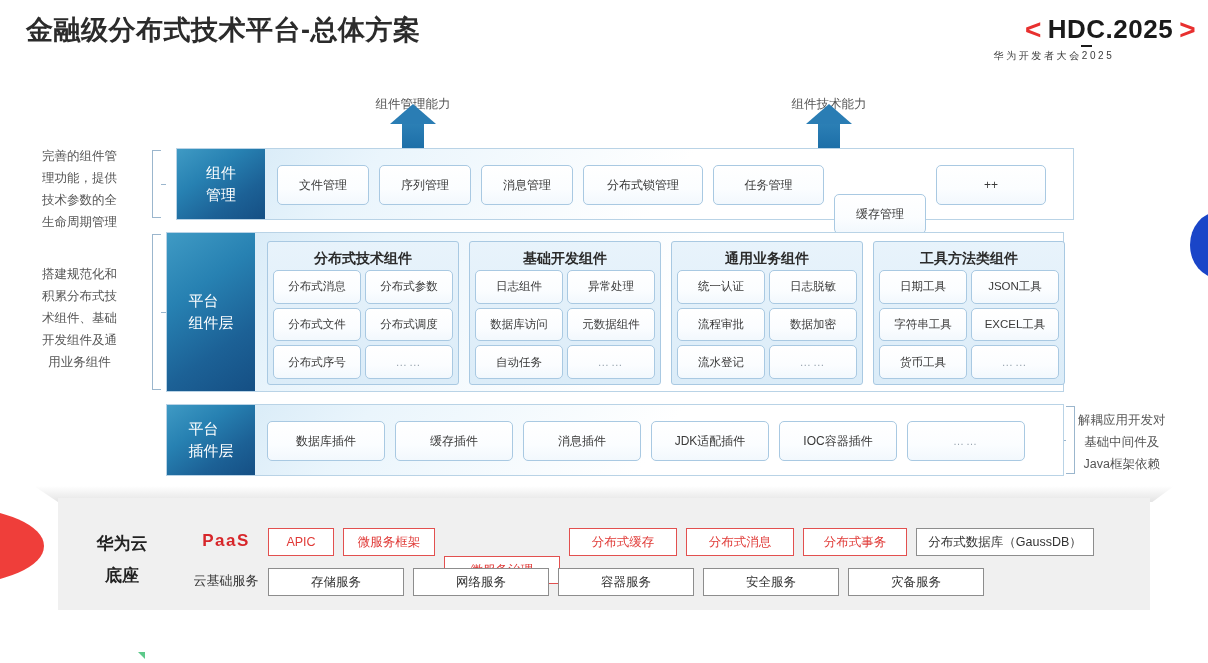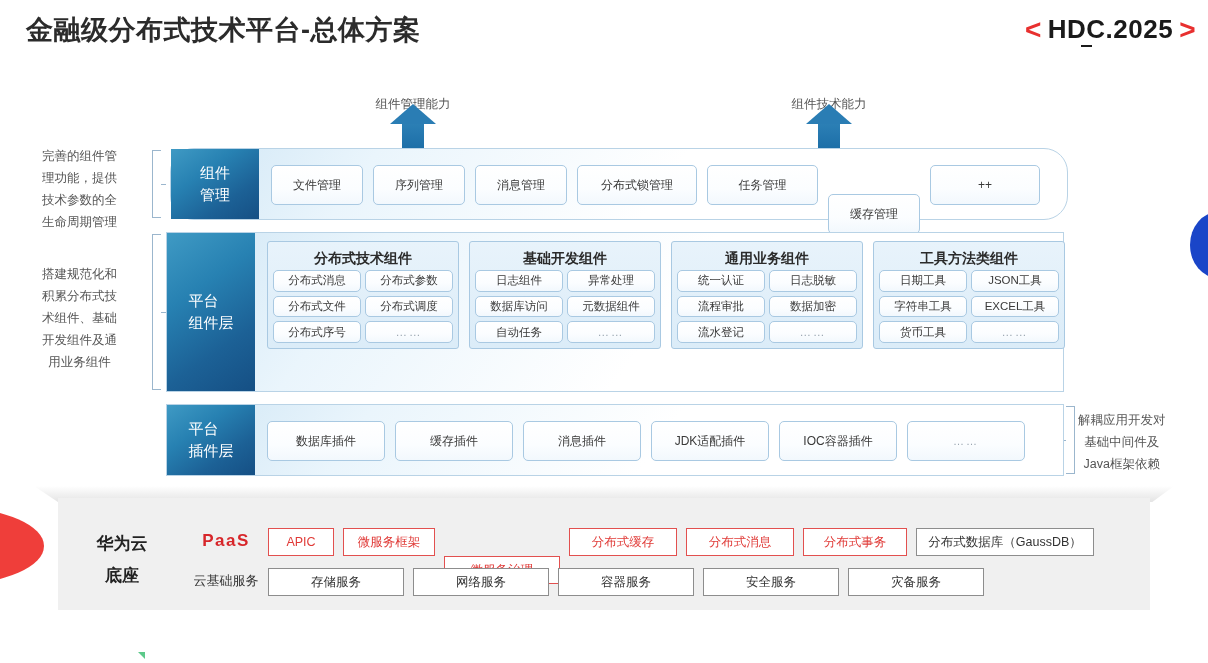--- a/index.html
+++ b/index.html
@@ -80,28 +80,28 @@
   
   .chip{
     box-sizing:border-box;
     border:1px solid #a9c9e2;border-radius:5px;
     background:linear-gradient(180deg,#ffffff 0%,#fbfdff 60%,#f2f8fd 100%);
     display:flex;align-items:center;justify-content:center;
     font-size:12px;color:#3a3a3a;white-space:nowrap;
   }
   .chip.dots{color:#9aa6b0;letter-spacing:2px;font-size:11px;}
   
-  #mgmt-panel{left:170px;top:148px;width:898px;height:72px;border-radius:24px;}
+  #mgmt-panel{left:176px;top:148px;width:898px;height:72px;}
   #mgmt-chips{position:absolute;left:100px;top:16px;display:flex;gap:10px;}
   #mgmt-chips .chip{height:40px;}
   
   #comp-panel{left:166px;top:232px;width:898px;height:160px;}
   #comp-groups{position:absolute;left:100px;top:8px;display:flex;gap:10px;}
   .group{
-    box-sizing:border-box;width:192px;height:108px;
+    box-sizing:border-box;width:192px;height:144px;
     border:1px solid #a9c9e2;border-radius:3px;
     background:linear-gradient(180deg,#e8f3fb 0%,#dbecf8 100%);
     padding:5px;display:flex;flex-direction:column;
   }
   .group-title{
     text-align:center;font-size:14px;font-weight:bold;color:#2b2b2b;
     padding:3px 0 2px;white-space:nowrap;
   }
   .group-grid{display:grid;grid-template-columns:1fr 1fr;gap:4px;flex:1;}
   .group-grid .chip{font-size:11.5px;}
@@ -173,20 +173,21 @@
 <body>
 
 <div id="page-title">金融级分布式技术平台-总体方案</div>
 
 <div id="hdc-logo">
   <div id="hdc-main">
     <span class="angle">&lt;</span>
     <span id="hdc-word">HDC.2025</span>
     <span class="angle">&gt;</span>
   </div>
+  <div id="hdc-sub">华为开发者大会2025</div>
 </div>
 
 <div id="red-arc"></div>
 <div id="blue-lens"></div>
 <div id="green-mark"></div>
 
 <div class="cap-arrow" id="cap-arrow-0" style="left:353px;top:96px;width:120px;height:62px;">
   <span class="lbl">组件管理能力</span>
   <span class="shaft"></span>
   <span class="head"></span>

